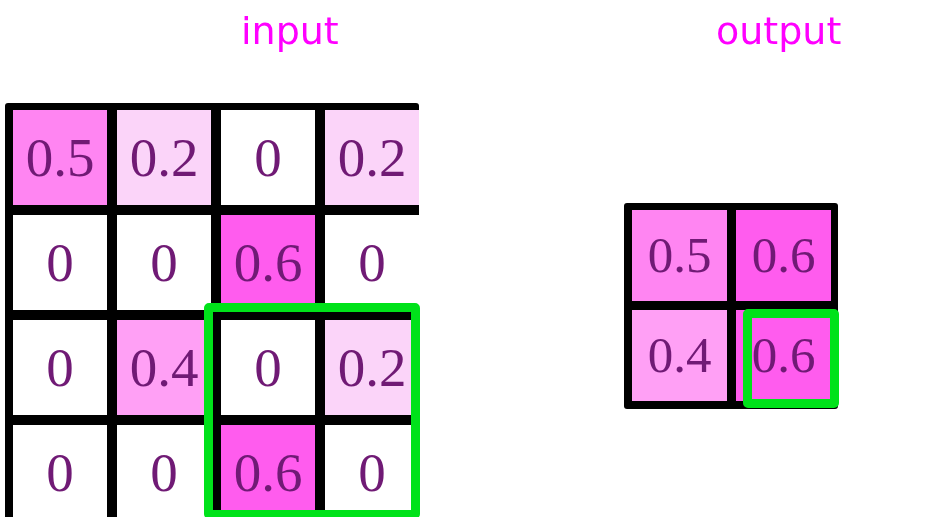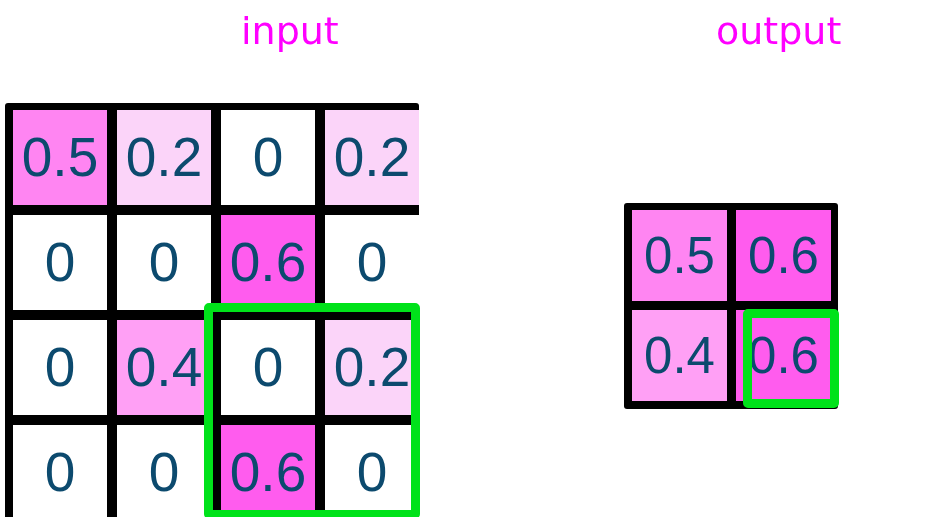--- a/index.html
+++ b/index.html
@@ -39,22 +39,22 @@
   .cell {
     position: absolute;
     box-sizing: border-box;
     display: flex;
     align-items: center;
     justify-content: center;
     background: #ffffff;
     overflow: visible;
   }
   .cell-text {
-    font-family: Liberation Sans, sans-serif;
-    color: #0c4a6e;
+    font-family: Liberation Serif, serif;
+    color: #701a75;
     white-space: nowrap;
   }
 
   
   #input-matrix {
     left: 5px;
     top: 103px;
     width: 414px;
     height: 420px;
   }

